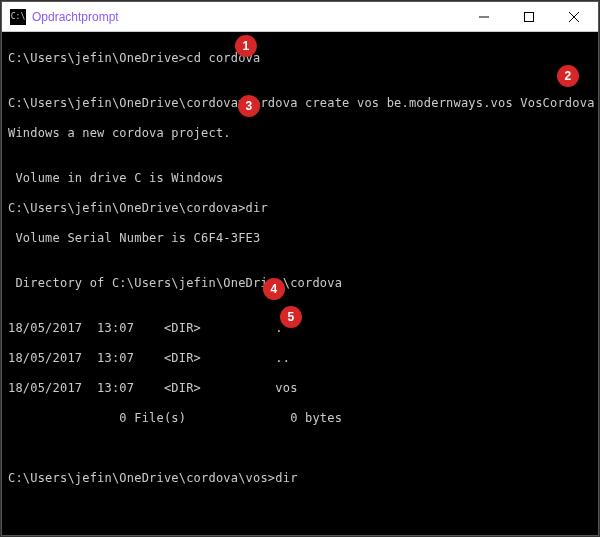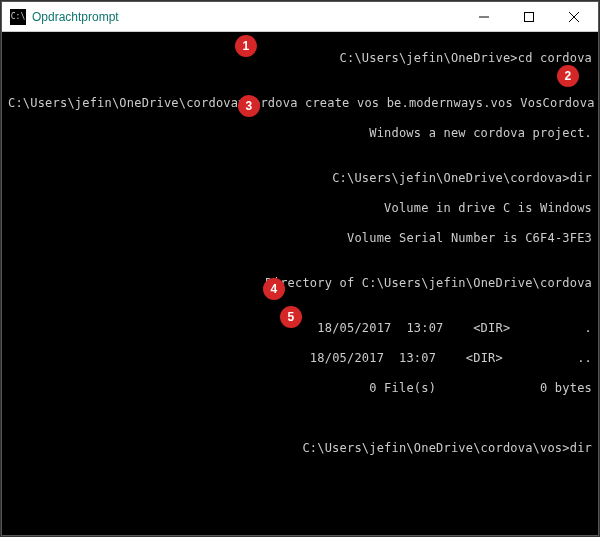--- a/index.html
+++ b/index.html
@@ -1,25 +1,25 @@
 <!DOCTYPE html>
 <html><head>
 <meta charset="utf-8">
 <style>
   * { margin: 0; padding: 0; box-sizing: border-box; }
   body { background: #333; font-family: Consolas, monospace; font-size: 12px; overflow: hidden; width: 600px; height: 537px; }
   .window { width: 598px; height: 535px; margin: 1px; background: #000; border: 1px solid #555; display: flex; flex-direction: column; }
   .titlebar { height: 30px; background: #fff; display: flex; align-items: center; padding: 0 2px 0 8px; border-bottom: 1px solid #ccc; }
   .titlebar-icon { width: 16px; height: 16px; margin-right: 6px; background: #000; display: inline-flex; align-items: center; justify-content: center; }
   .titlebar-icon span { color: #ccc; font-size: 8px; line-height: 1; }
-  .title { flex: 1; color: #0f766e; font-family: "Segoe UI", sans-serif; font-size: 12px; }
+  .title { flex: 1; color: #8b5cf6; font-family: "Segoe UI", sans-serif; font-size: 12px; }
   .winbtn { width: 45px; height: 28px; display: inline-flex; align-items: center; justify-content: center; color: #000; }
   .winbtn svg { width: 10px; height: 10px; }
   .terminal { flex: 1; background: #000; color: #ccc; padding: 4px 6px; white-space: pre; line-height: 15px; font-size: 12px; letter-spacing: 0.2px; position: relative; overflow: hidden; }
-  .terminal .line { white-space: pre; text-align: right; }
+  .terminal .line { white-space: pre; }
   .callout { position: absolute; width: 22px; height: 22px; border-radius: 50%; background: #d52727; color: #fff; font-family: Arial, sans-serif; font-size: 12px; font-weight: bold; display: flex; align-items: center; justify-content: center; }
 </style>
 </head>
 <body>
 
 <div class="window">
   <div class="titlebar">
     <div class="titlebar-icon">
         <span>C:\</span>
       </div>
@@ -41,28 +41,29 @@
         </svg>
     </div>
   </div>
 
   <div class="terminal">
 <div class="line"><span>C:\Users\jefin\OneDrive&gt;</span><span>cd cordova</span></div>
 <div class="line"></div>
 <div class="line"><span>C:\Users\jefin\OneDrive\cordova&gt;</span><span>cordova create vos be.modernways.vos VosCordova</span></div>
 <div class="line">Windows a new cordova project.</div>
 <div class="line"></div>
+<div class="line"> Volume in drive C is Windows</div>
 <div class="line"><span>C:\Users\jefin\OneDrive\cordova&gt;</span><span>dir</span></div>
-<div class="line"> Volume in drive C is Windows</div>
 <div class="line"> Volume Serial Number is C6F4-3FE3</div>
 <div class="line"></div>
 <div class="line"> Directory of C:\Users\jefin\OneDrive\cordova</div>
 <div class="line"></div>
 <div class="line">18/05/2017  13:07    &lt;DIR&gt;          .</div>
 <div class="line">18/05/2017  13:07    &lt;DIR&gt;          ..</div>
+<div class="line">18/05/2017  13:07    &lt;DIR&gt;          vos</div>
 <div class="line">               0 File(s)              0 bytes</div>
 <div class="line"></div>
 <div class="line"></div>
 <div class="line"><span>C:\Users\jefin\OneDrive\cordova\vos&gt;</span><span>dir</span></div>
 
 
 <div class="line"></div>
 
 <div class="line"></div>
 

